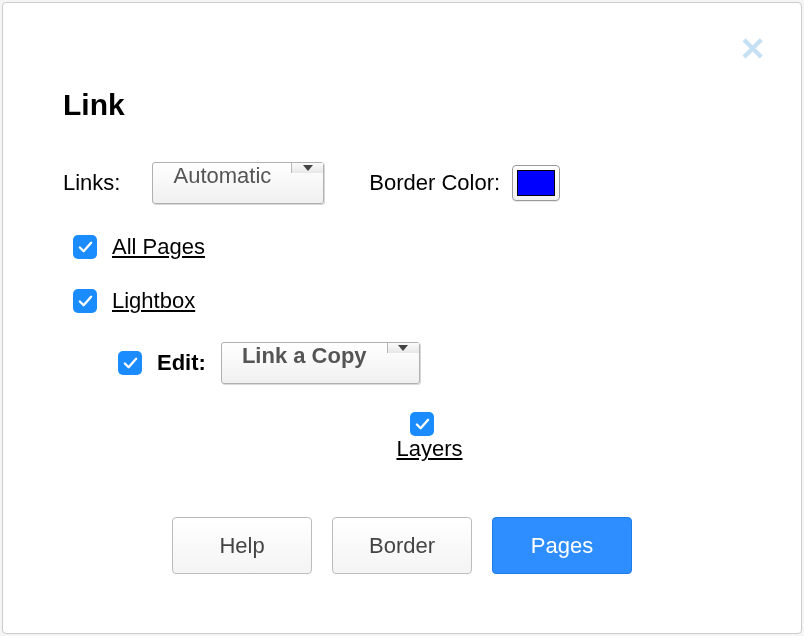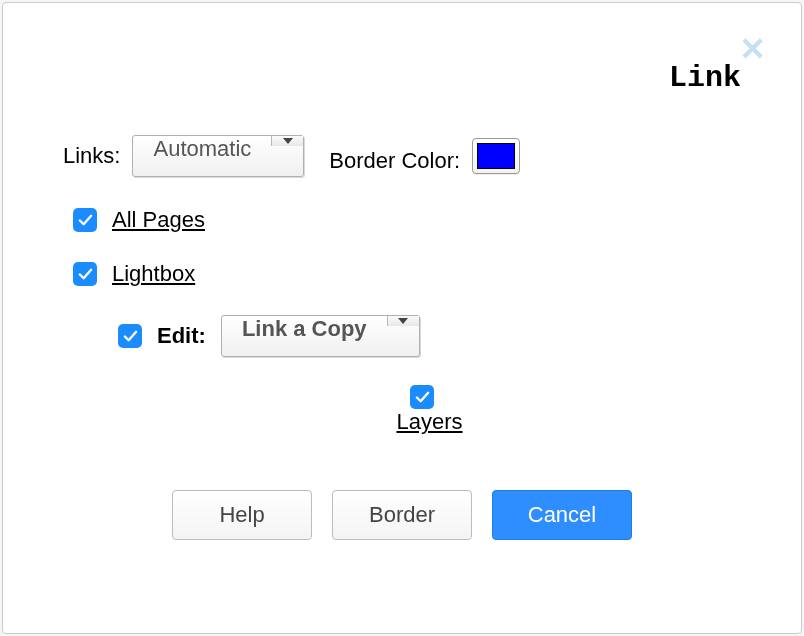--- a/index.html
+++ b/index.html
@@ -25,32 +25,32 @@
       position: absolute;
       top: 30px;
       right: 35px;
       font-size: 32px;
       color: #c5dff3;
       cursor: pointer;
       font-weight: bold;
       line-height: 1;
     }
     .dialog-title {
-      text-align: right;
+      text-align: left;
       font-size: 30px;
       font-weight: bold;
       color: #000000;
-      margin-top: 28px;
+      margin-top: 55px;
       margin-bottom: 40px;
-      font-family: Liberation Mono, monospace;
     }
     .row {
       display: flex;
       align-items: center;
       margin-bottom: 30px;
+      gap: 20px;
     }
     .row-top {
       padding-left: 0;
     }
     .label {
       font-size: 22px;
       color: #000000;
       margin-right: 12px;
     }
     .select-wrap {
@@ -76,21 +76,21 @@
       align-items: center;
       justify-content: center;
       background: linear-gradient(#fafafa, #e8e8e8);
     }
     .select-arrow svg {
       width: 10px;
       height: 10px;
     }
     .border-color-section {
       display: flex;
-      align-items: flex-end;
+      align-items: center;
       margin-left: 25px;
     }
     .color-swatch-wrap {
       width: 48px;
       height: 36px;
       border: 1px solid #9a9a9a;
       border-radius: 4px;
       background: linear-gradient(#ffffff, #f2f2f2);
       display: flex;
       align-items: center;
@@ -145,21 +145,21 @@
       margin-right: 15px;
     }
     .button-row {
       display: flex;
       justify-content: center;
       gap: 20px;
       margin-top: 55px;
     }
     .btn {
       min-width: 140px;
-      height: 50px;
+      height: 57px;
       border: 1px solid #bcbcbc;
       border-radius: 4px;
       font-size: 22px;
       cursor: pointer;
       display: flex;
       align-items: center;
       justify-content: center;
       background: linear-gradient(#ffffff, #f4f4f4);
       color: #444444;
     }
@@ -237,16 +237,16 @@
       <svg viewBox="0 0 16 16">
           <path d="M2 8 L6 12 L14 3" stroke="#fff" stroke-width="2.5" fill="none" stroke-linecap="round" stroke-linejoin="round"></path>
         </svg>
     </div>
     <span class="checkbox-label">Layers</span>
   </div>
 
   <div class="button-row">
     <div class="btn">Help</div>
     <div class="btn">Border</div>
-    <div class="btn btn-primary">Cancel</div>
+    <div class="btn btn-primary">Pages</div>
   </div>
 
 </div>
 
 </body></html>

